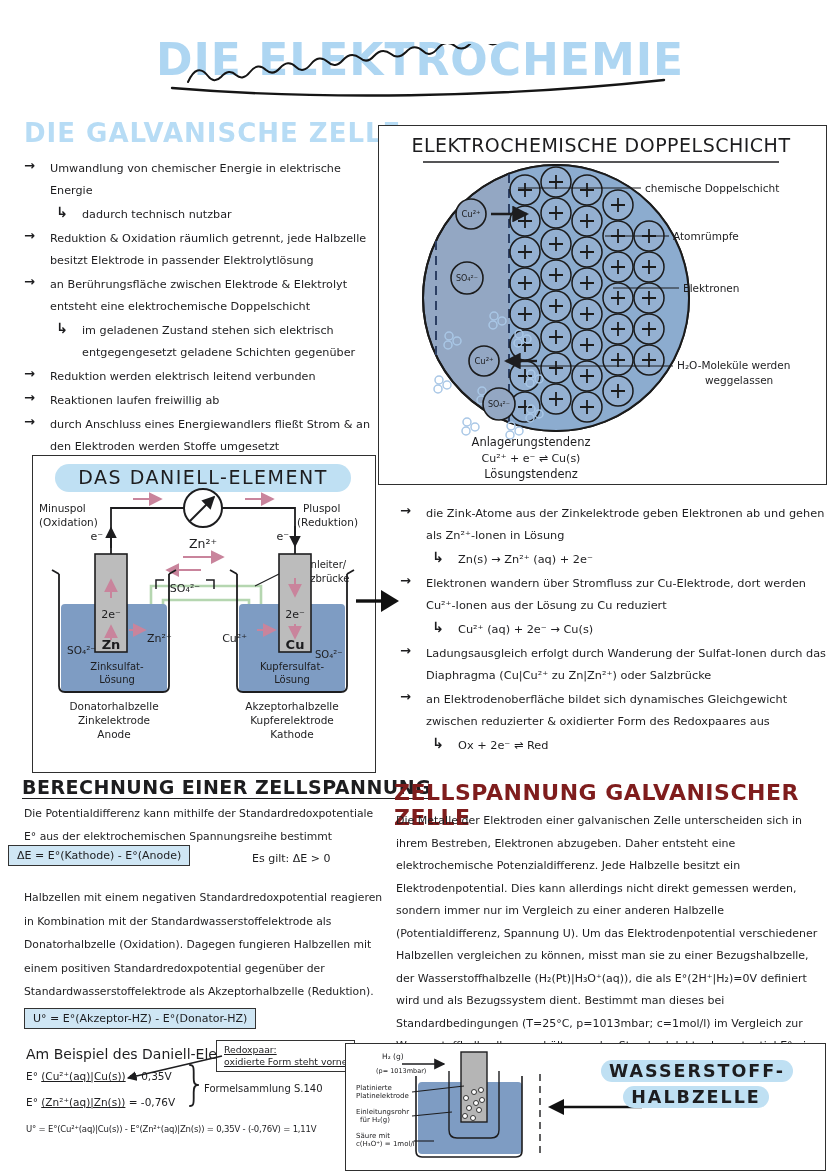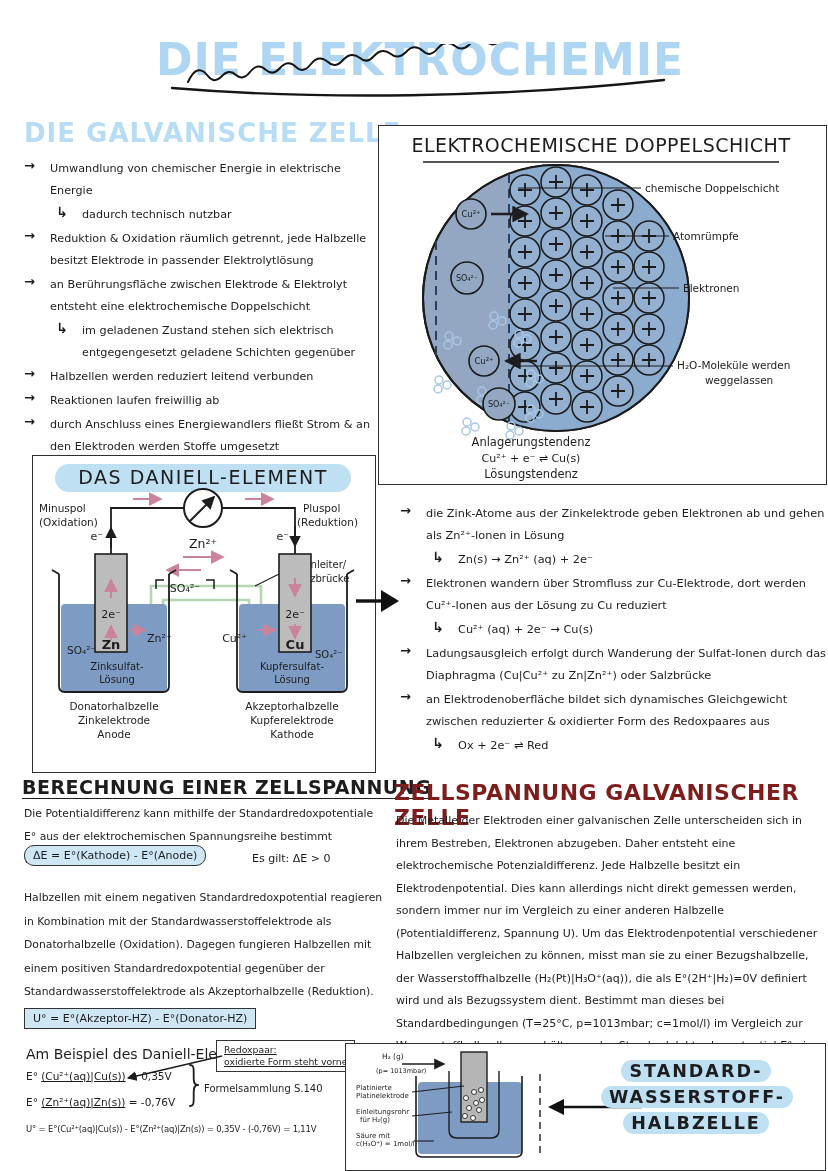--- a/index.html
+++ b/index.html
@@ -29,21 +29,21 @@
   .frame{border:1.6px solid #2f2f2f;background:#fff;}
   .dopp-box{left:378px;top:125px;width:447px;height:358px;}
   .dan-box{left:32px;top:455px;width:342px;height:316px;}
   .hyd-box{left:345px;top:1043px;width:479px;height:126px;}
   
   .para{font-size:10.8px;line-height:23px;}
   .p1{left:24px;top:802px;width:352px;}
   .p2{left:24px;top:886px;width:360px;line-height:23.5px;}
   .fbox{background:#cfe6f4;border:1.5px solid #333;padding:3px 8px;
     font-size:11px;display:inline-block;}
-  .f1{left:24px;top:845px;border-radius:10px;}
+  .f1{left:8px;top:845px;}
   .f2{left:24px;top:1008px;}
   .esgilt{left:252px;top:852px;font-size:11px;}
   .ex-intro{left:26px;top:1046px;font-size:14px;}
   .redox-box{left:216px;top:1040px;border:1.5px solid #333;padding:3px 7px;
     font-size:9.3px;line-height:1.3;background:#fff;text-decoration:underline;}
   .eline{font-size:10.5px;}
   .e1{left:26px;top:1070px;}
   .e2{left:26px;top:1096px;text-align:right;}
   .upair{text-decoration:underline;}
   .brace{left:180px;top:1056px;font-size:46px;font-weight:200;transform:scaleX(.8);}
@@ -87,21 +87,21 @@
     <div class="li">
         <span class="mk">→</span>
         <span class="tx">an Berührungsfläche zwischen Elektrode &amp; Elektrolyt entsteht eine elektrochemische Doppelschicht</span>
       </div>
     <div class="li sub">
         <span class="mk">↳</span>
         <span class="tx">im geladenen Zustand stehen sich elektrisch entgegengesetzt geladene Schichten gegenüber</span>
       </div>
     <div class="li">
         <span class="mk">→</span>
-        <span class="tx">Halbzellen werden reduziert leitend verbunden</span>
+        <span class="tx">Reduktion werden elektrisch leitend verbunden</span>
       </div>
     <div class="li">
         <span class="mk">→</span>
         <span class="tx">Reaktionen laufen freiwillig ab</span>
       </div>
     <div class="li">
         <span class="mk">→</span>
         <span class="tx">durch Anschluss eines Energiewandlers fließt Strom &amp; an den Elektroden werden Stoffe umgesetzt</span>
       </div>
   </div>
@@ -415,19 +415,18 @@
       <line x1="58" y1="70" x2="98" y2="66" stroke="#1d1d1f" stroke-width="1.1"></line>
       <text x="2" y="92" font-size="7">Säure mit</text>
       <text x="2" y="100" font-size="7">c(H₃O⁺) = 1mol/l</text>
       <line x1="60" y1="95" x2="80" y2="95" stroke="#1d1d1f" stroke-width="1.1"></line>
     </svg>
     <svg class="abs" style="left:200px;top:52px;" width="100" height="22" viewBox="0 0 100 22">
       <line x1="96" y1="11" x2="16" y2="11" stroke="#111" stroke-width="2.6"></line>
       <polygon points="18,3 2,11 18,19" fill="#111"></polygon>
     </svg>
     <div class="abs pills">
-      <div><span class="pill">STANDARD-</span></div>
       <div><span class="pill">WASSERSTOFF-</span></div>
       <div><span class="pill">HALBZELLE</span></div>
     </div>
   </div>
 
 </div>
 
 </body></html>

